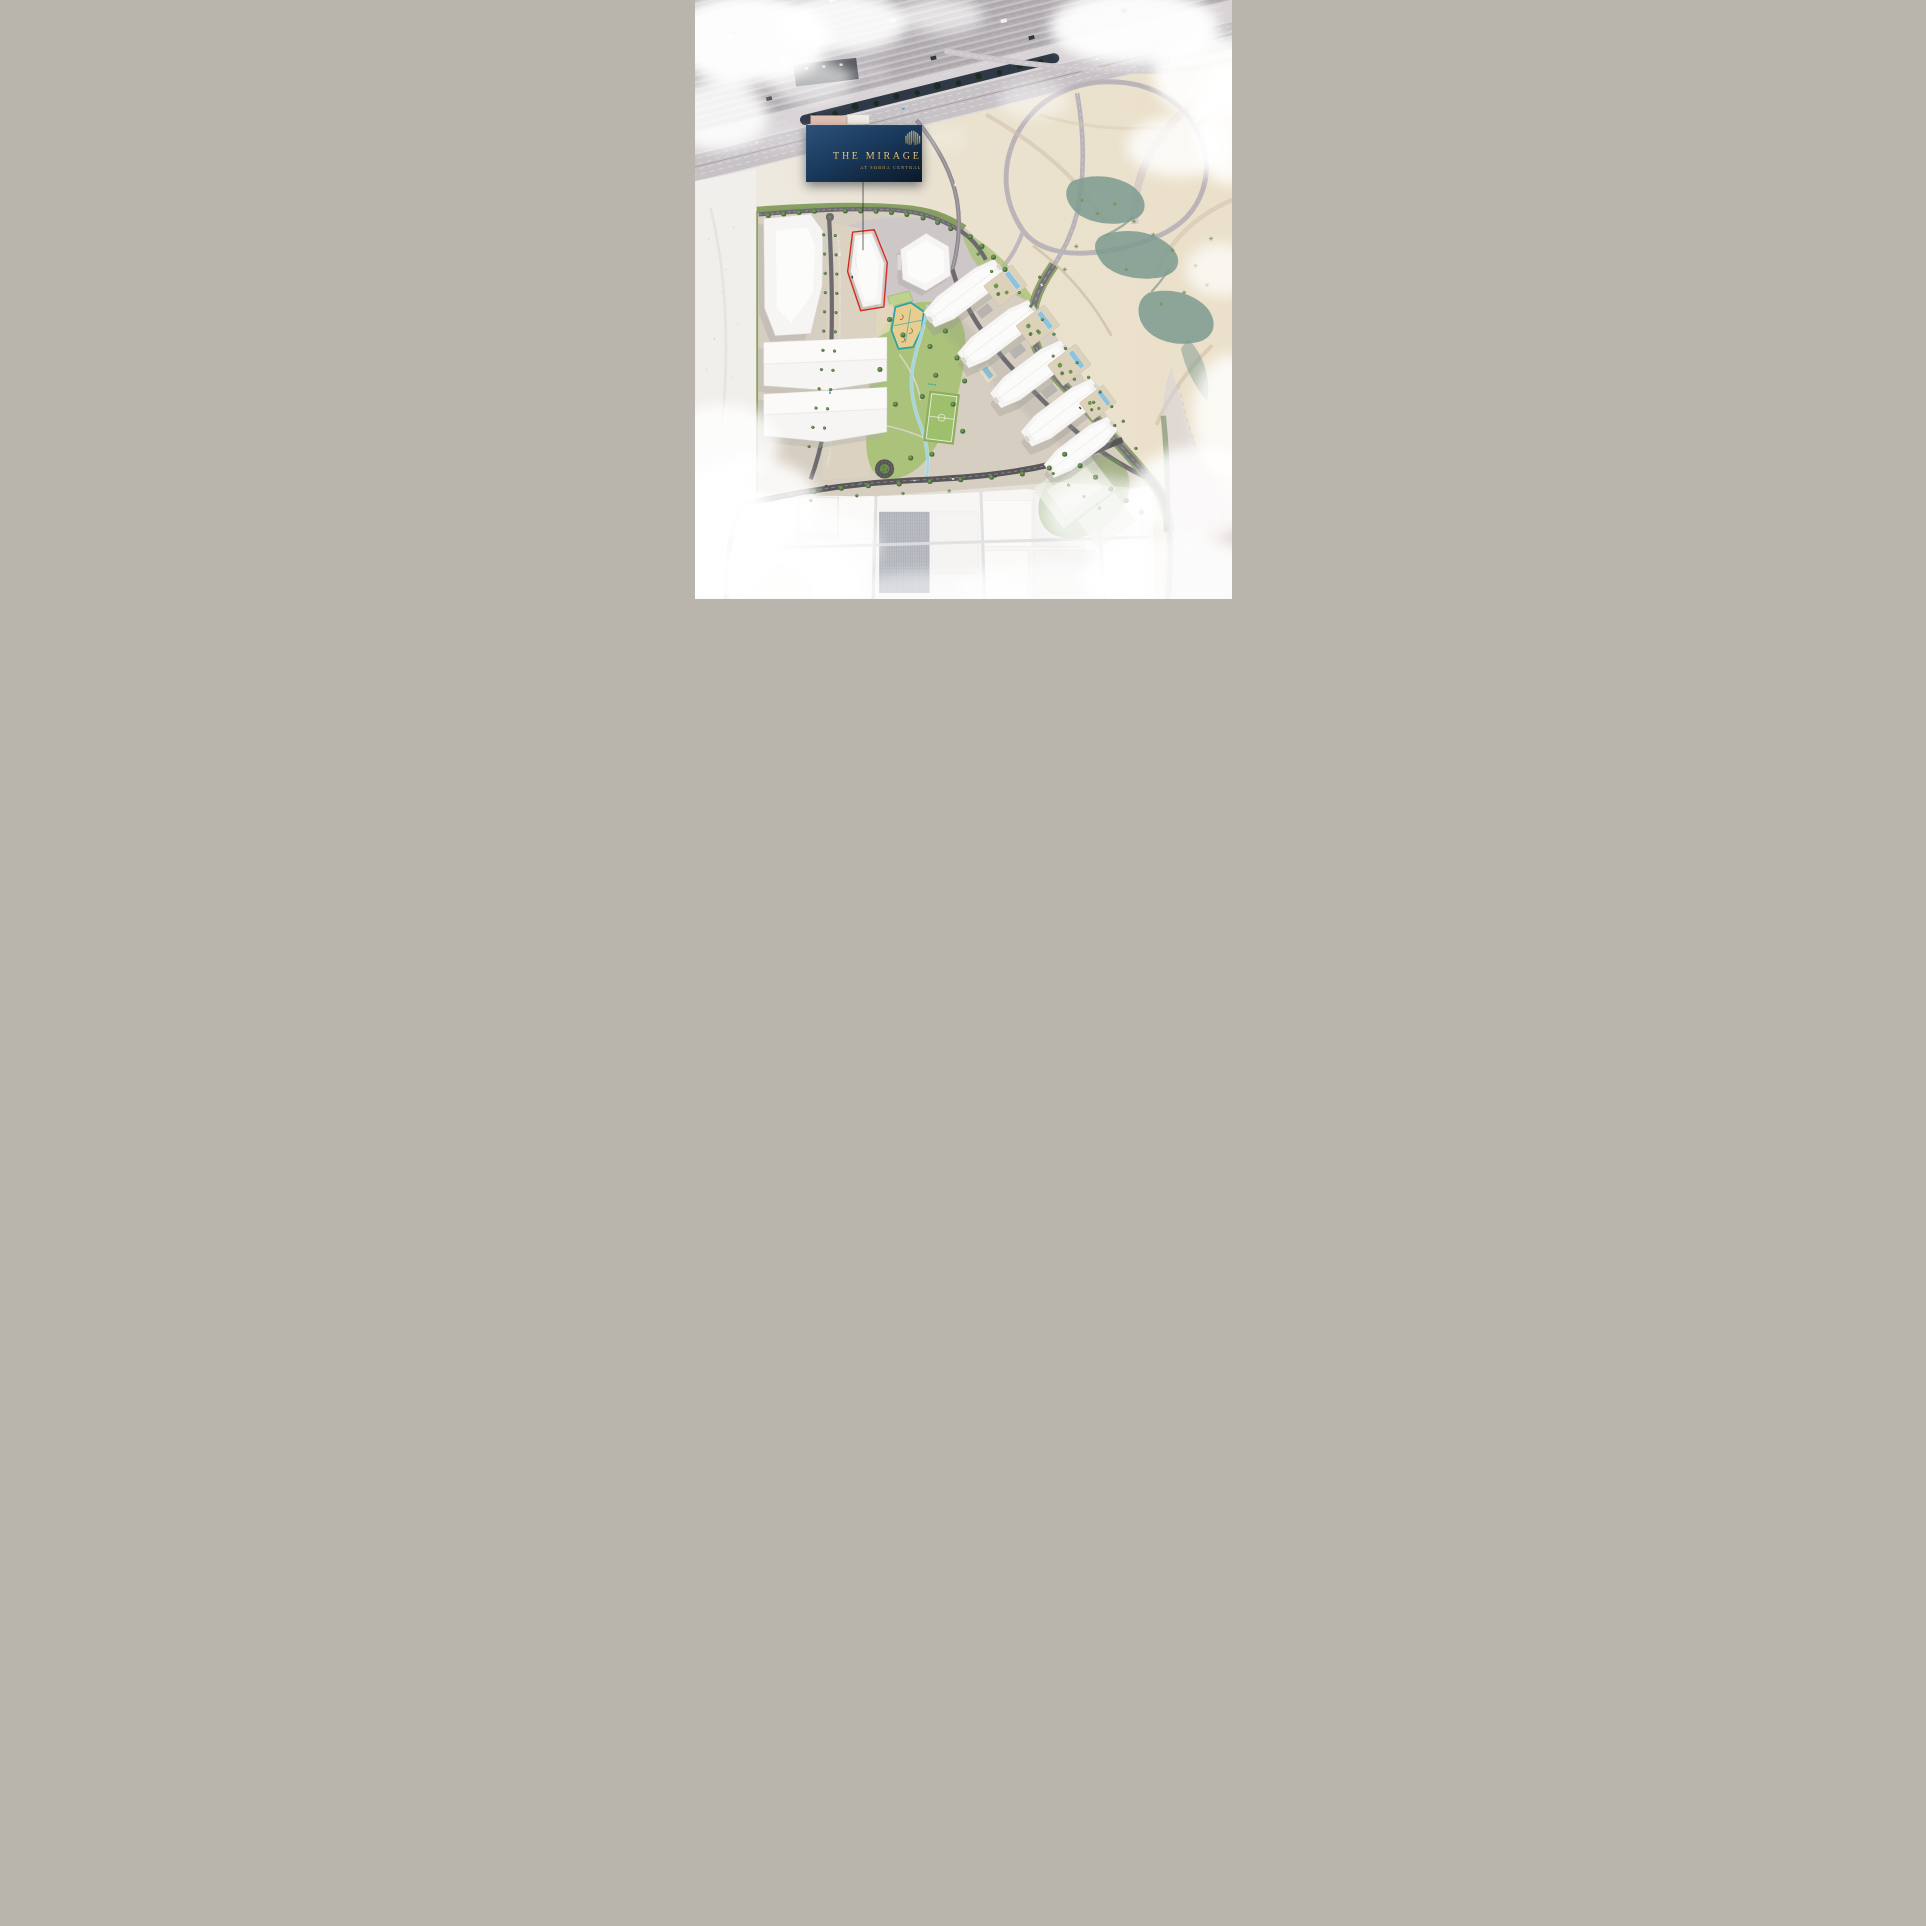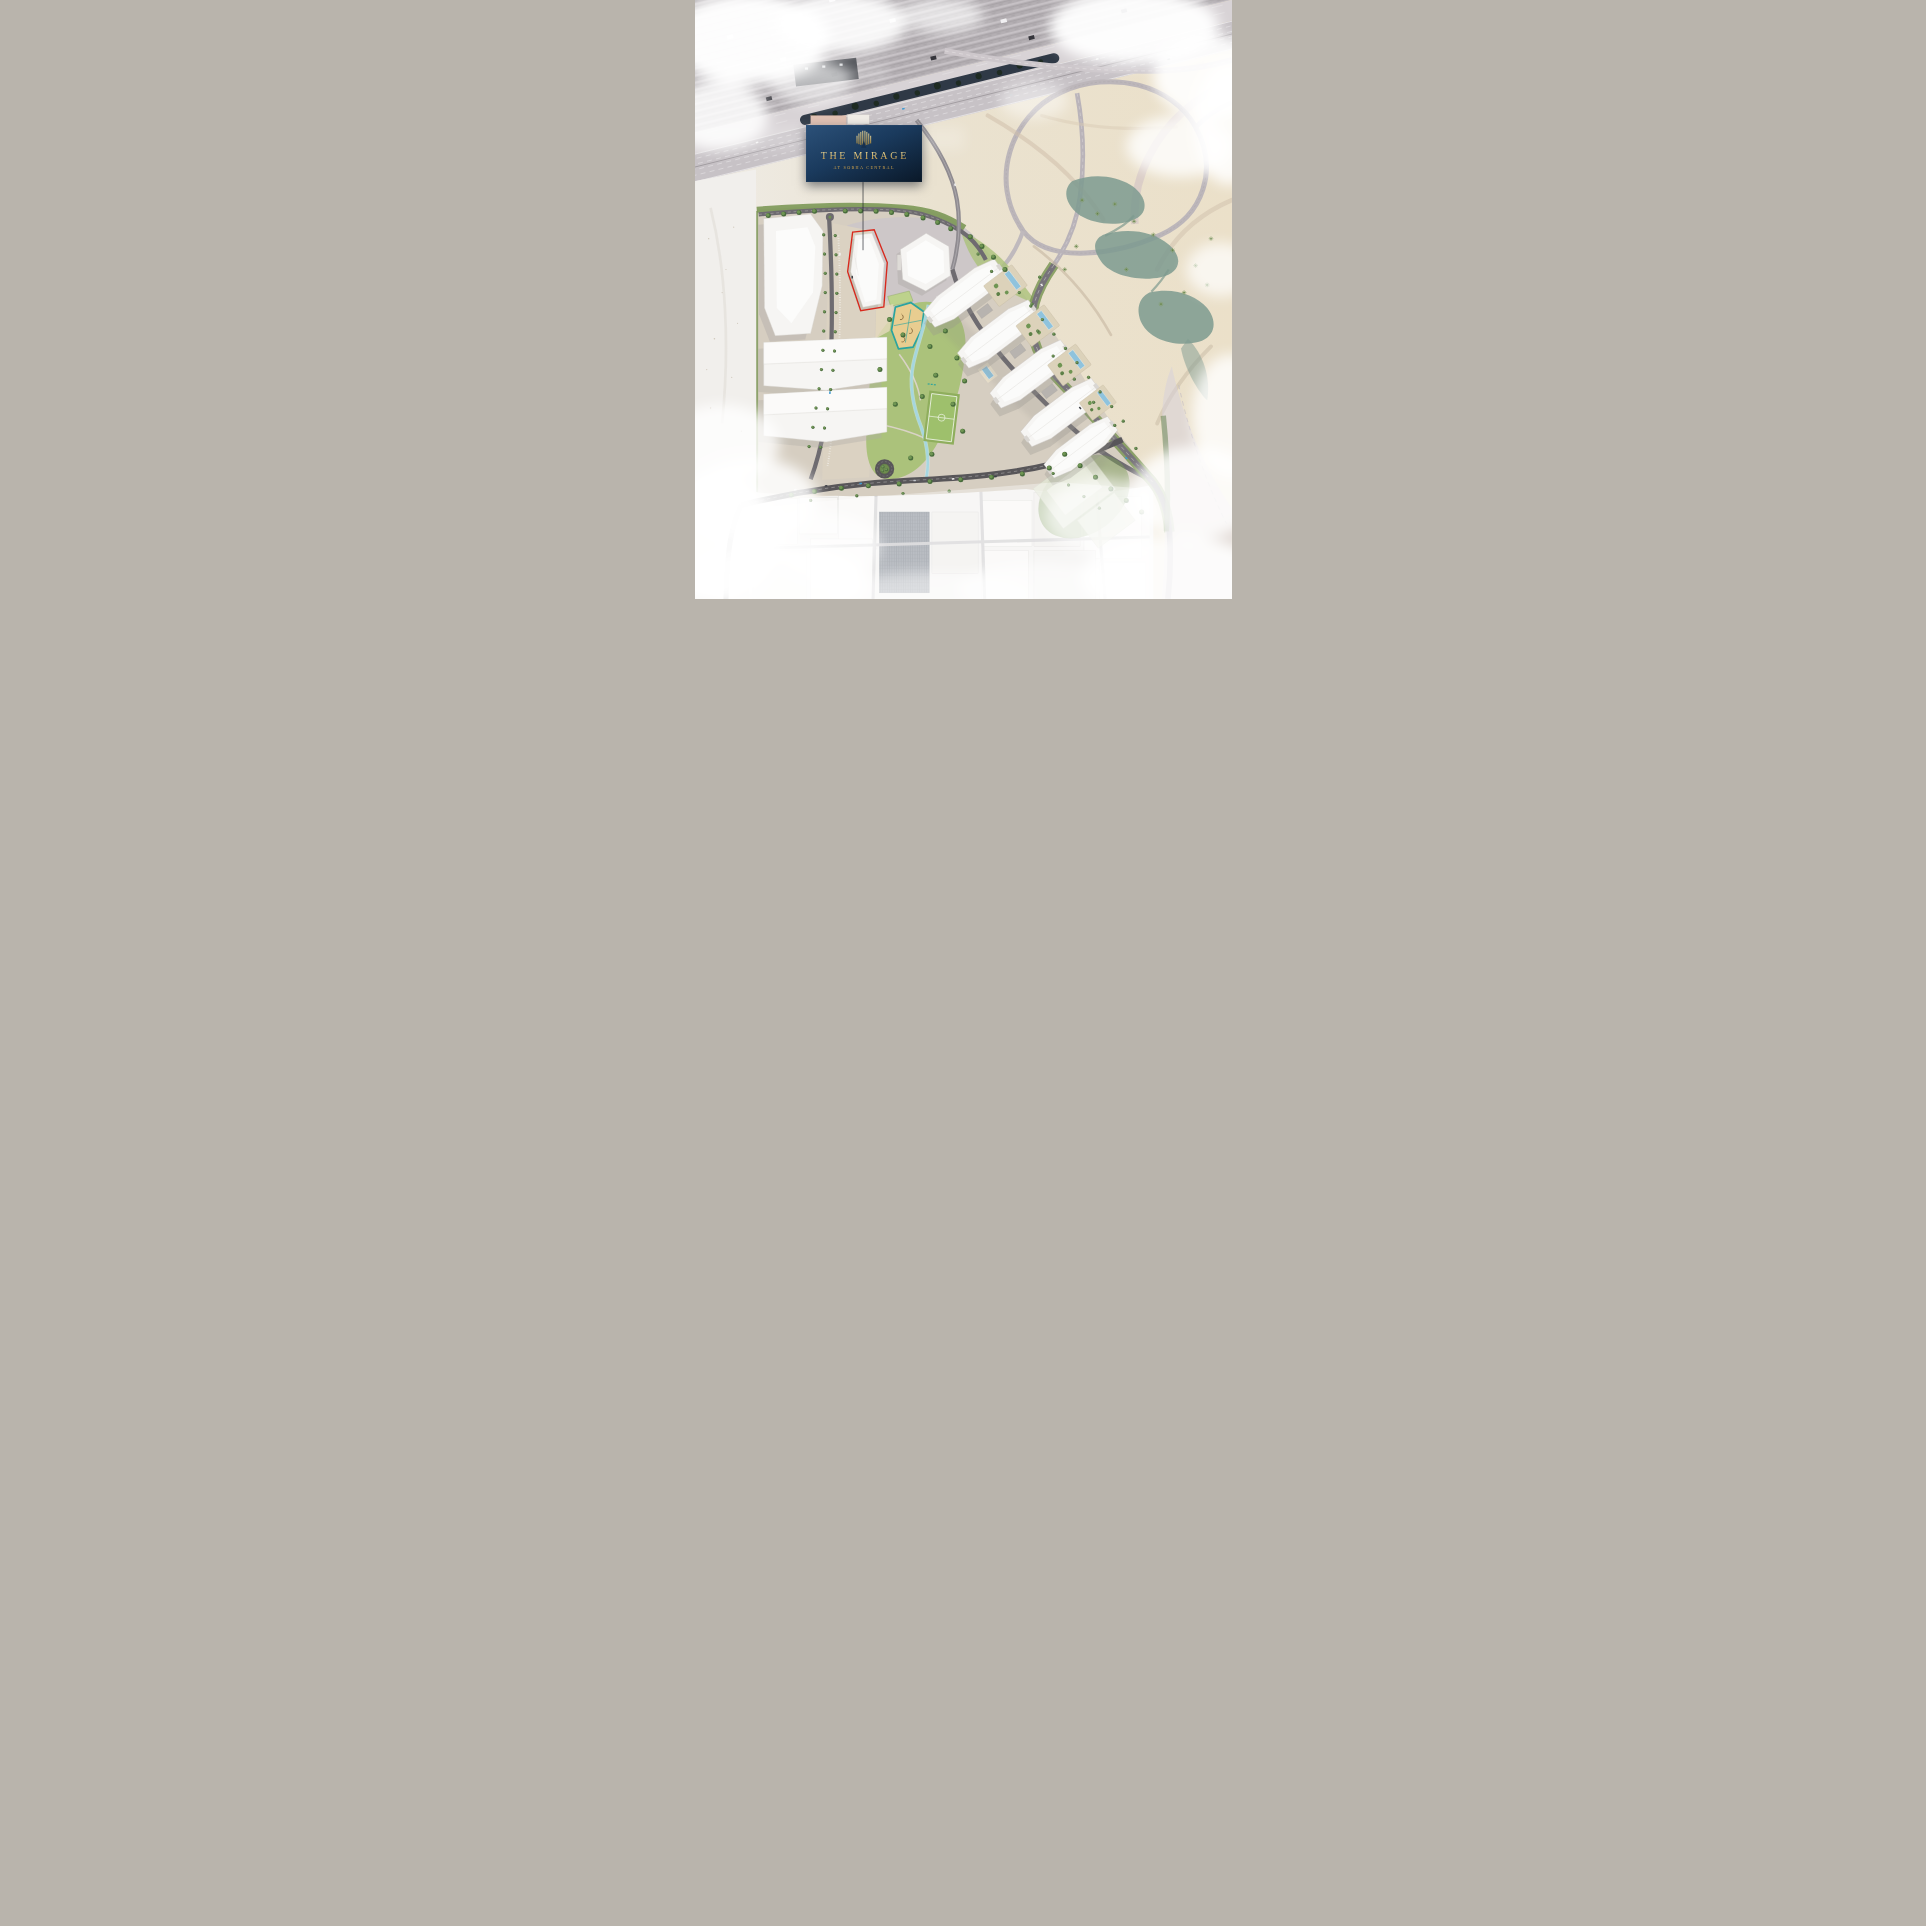--- a/index.html
+++ b/index.html
@@ -5,21 +5,21 @@
   html,body{margin:0;padding:0;background:#b9b4ac;}
   body{display:flex;justify-content:center;font-family:"Liberation Sans",sans-serif;}
   #stage{position:relative;width:537px;height:599px;overflow:hidden;background:#e9e1d0;}
   #stage svg.map{position:absolute;left:0;top:0;display:block;}
 
   
   .badge{
     position:absolute;left:111px;top:125px;width:116px;height:57px;
     background:linear-gradient(155deg,var(--c-badgeTop,#2c5179) 0%,#1a3a5d 45%,var(--c-badgeBottom,#0a1828) 100%);
     box-shadow:0 3.9px 10px rgba(8,14,26,.5), inset 0 0 0 0.4px rgba(255,255,255,.06);
-    display:flex;flex-direction:column;align-items:center;justify-content:flex-start;
+    display:flex;flex-direction:column;align-items:flex-end;justify-content:flex-start;
     padding-top:5px;box-sizing:border-box;
   }
   .badge .logo{margin-bottom:3.5px;}
   .badge-title{
     font-family:"Liberation Serif",serif;font-size:10px;line-height:1;
     letter-spacing:2.7px;text-indent:2.7px;white-space:nowrap;
     background:linear-gradient(180deg,var(--c-goldLight,#f0d78f) 15%,var(--c-gold,#c9993f) 85%);
     -webkit-background-clip:text;background-clip:text;color:transparent;
   }
   .badge-subtitle{

